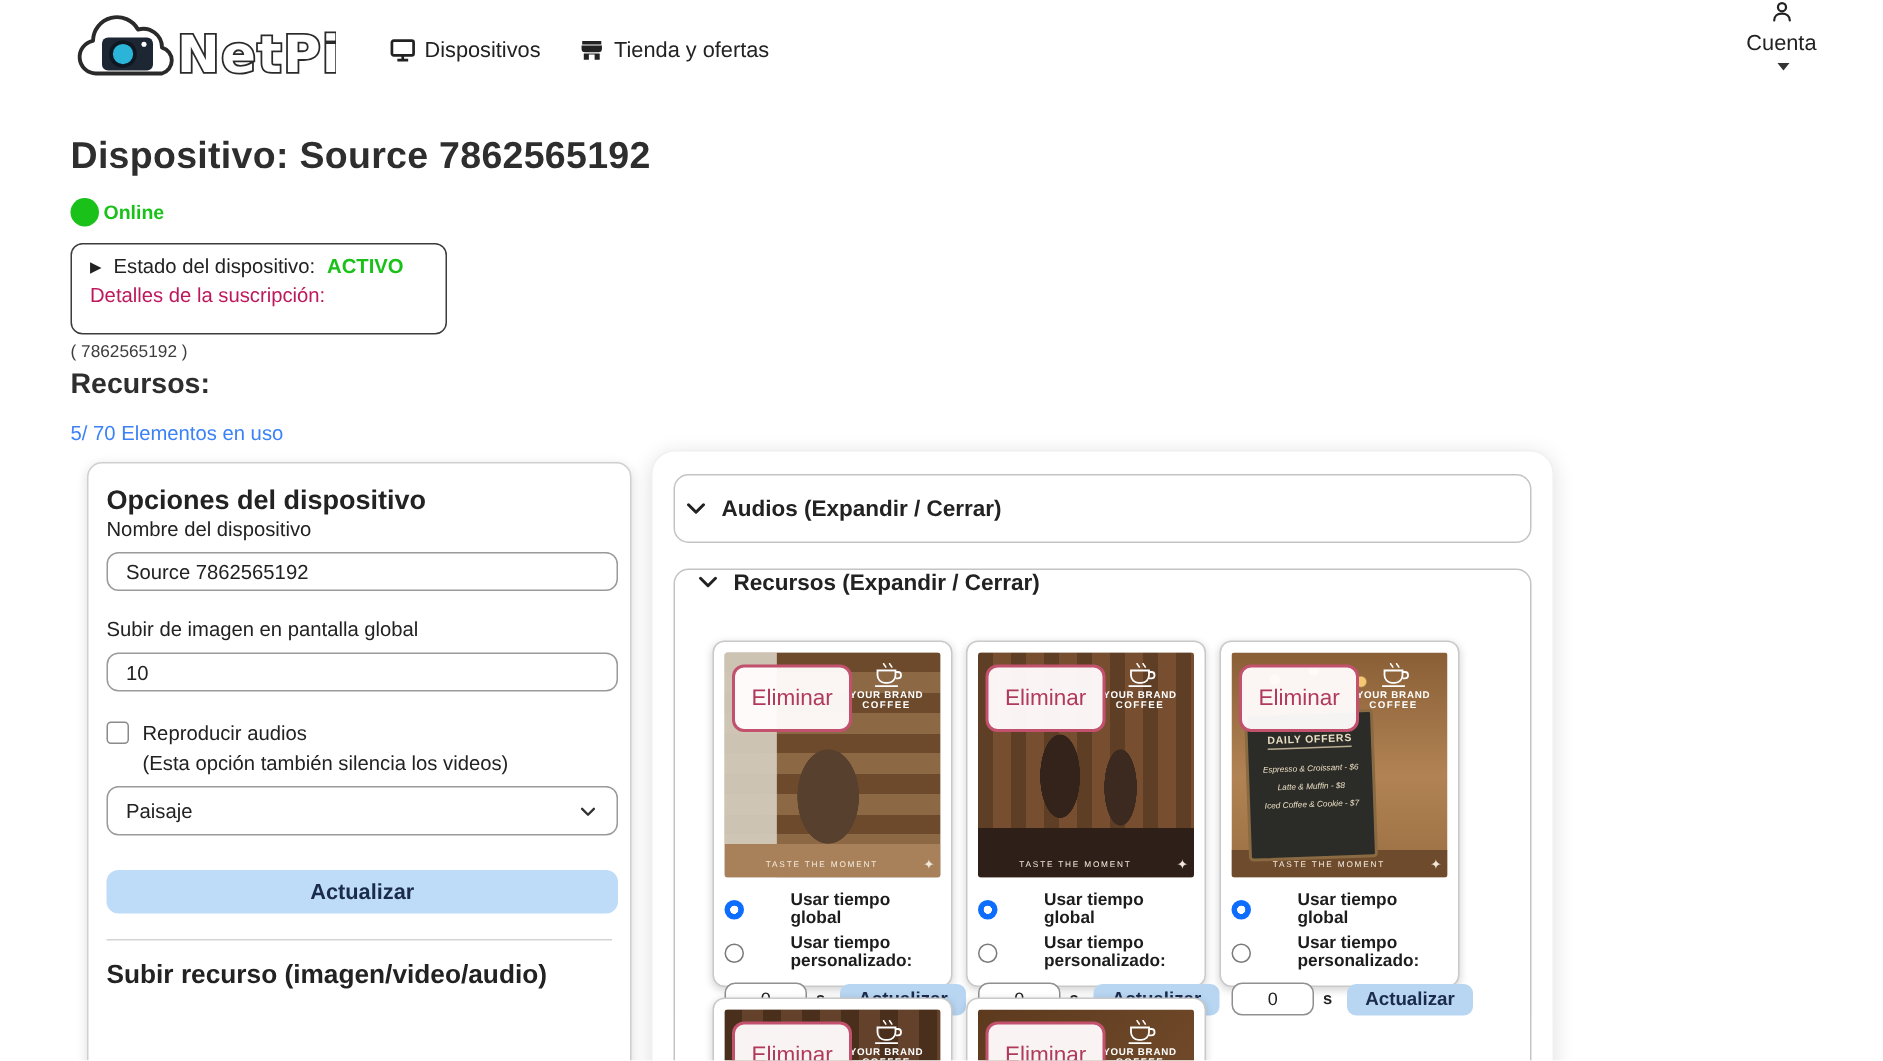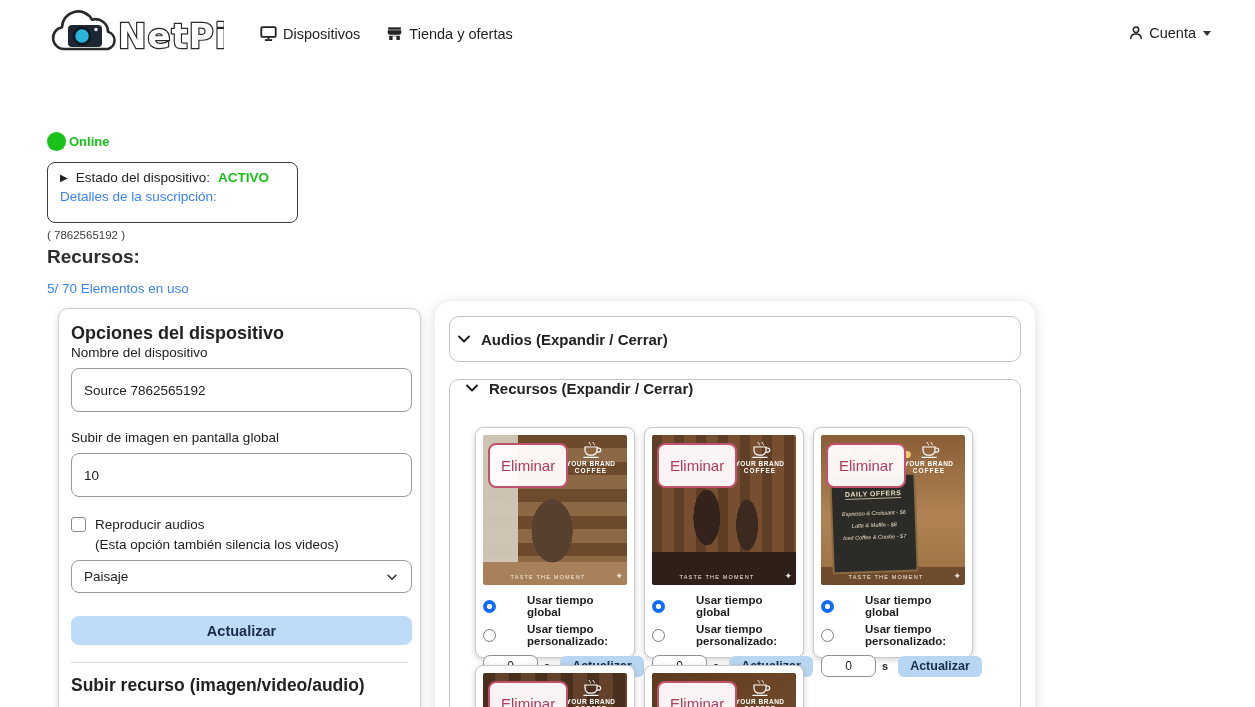--- a/index.html
+++ b/index.html
@@ -5,42 +5,42 @@
   * { margin:0; padding:0; box-sizing:border-box; }
   html,body { background:#fff; }
   body { font-family:"Liberation Sans", sans-serif; color:#2b2b2b; }
   .page { position:relative; width:1255px; height:707px; overflow:hidden; background:#fff; }
 
   
   .header { position:absolute; top:0; left:0; width:100%; height:66px; background:#fff; display:flex; align-items:center; }
   .logo { position:absolute; left:46px; top:8px; height:50px; display:flex; align-items:center; cursor:pointer; }
   .nav { position:absolute; left:260px; top:0; height:66px; display:flex; align-items:center; gap:26px; }
   .nav-item { display:flex; align-items:flex-end; gap:6px; font-size:14.5px; color:#222; cursor:pointer; }
-  .account { position:absolute; right:44px; top:0; height:66px; display:flex; align-items:center; gap:5px; font-size:14.5px; color:#222; cursor:pointer; }
+  .account { position:absolute; right:44px; top:0; height:66px; display:flex; align-items:center; gap:5px; font-size:14.5px; color:#222; cursor:pointer;flex-direction:column; }
   .caret-down { width:0; height:0; border-left:4.5px solid transparent; border-right:4.5px solid transparent; border-top:5.5px solid #333; margin-left:2px; }
 
   
   .page-title { position:absolute; left:47px; top:90px; font-size:25px; font-weight:700; color:#2e2e2e; letter-spacing:.2px; }
   .online-row { position:absolute; left:47px; top:132px; display:flex; align-items:center; gap:3px; }
   .online-dot { width:19px; height:19px; border-radius:50%; background:#19c119; }
   .online-label { font-size:13px; font-weight:700; color:#19c119; }
   .status-box { position:absolute; left:47px; top:162px; width:251px; height:61px; border:1.5px solid #3c3c3c; border-radius:8px; padding:7px 12px; background:#fff; }
   .status-line1 { display:flex; align-items:center; gap:8px; font-size:13.5px; color:#222; }
   .tri-icon { font-size:10px; color:#222; }
   .status-active { font-weight:700; color:#19c119; }
-  .status-line2 { margin-top:4px; font-size:13.5px; color:#3b82f6; }
+  .status-line2 { margin-top:4px; font-size:13.5px; color:#be185d; }
   .device-id { position:absolute; left:47px; top:229px; font-size:11.5px; color:#3d3d3d; }
   .resources-heading { position:absolute; left:47px; top:246px; font-size:19px; font-weight:700; color:#2e2e2e; }
   .usage-text { position:absolute; left:47px; top:281px; font-size:13.5px; color:#3b82f6; }
 
   
   .options-card { position:absolute; left:58px; top:308px; width:363px; height:450px; background:#fff; border:1px solid #cfcfcf; border-radius:10px; box-shadow:0 2px 8px rgba(0,0,0,.14); padding:14px 12px; }
   .options-title { font-size:18px; font-weight:600; color:#222; }
   .fld-label { margin-top:1px; font-size:13.5px; color:#222; }
-  .txt-input { margin-top:8px; width:341px; height:44px; border:1px solid #9a9a9a; border-radius:8px; padding:0 12px; font-size:13.5px; color:#222; font-family:inherit; background:#fff; }
+  .txt-input { margin-top:8px; width:341px; height:26px; border:1px solid #9a9a9a; border-radius:8px; padding:0 12px; font-size:13.5px; color:#222; font-family:inherit; background:#fff; }
   .fld-label2 { margin-top:18px; font-size:13.5px; color:#222; }
   .chk-row { margin-top:20px; display:flex; align-items:center; gap:9px; font-size:13.5px; color:#222; }
   .chk { width:15px; height:15px; border:1px solid #8a8a8a; border-radius:3px; background:#fff; cursor:pointer; }
   .chk-note { margin-top:5px; margin-left:24px; font-size:13.5px; color:#222; }
   .select-box { margin-top:8px; width:341px; height:33px; border:1px solid #9a9a9a; border-radius:8px; padding:0 12px; display:flex; align-items:center; justify-content:space-between; font-size:13.5px; color:#222; cursor:pointer; background:#fff; }
   .update-btn { margin-top:23px; width:341px; height:29px; background:#bedcf8; border:none; border-radius:8px; font-size:14.5px; font-weight:700; color:#1b2b4d; font-family:inherit; cursor:pointer; }
   .divider { margin-top:17px; border-top:1px solid #d4d4d4; }
   .upload-heading { margin-top:12px; font-size:17.5px; font-weight:700; color:#222; }
 
   
@@ -144,20 +144,21 @@
     <div class="account">
       <svg width="16" height="16" viewBox="0 0 16 16">
         <circle cx="8" cy="4.8" r="2.7" fill="none" stroke="#222" stroke-width="1.5"></circle>
         <path d="M2.8 13.6 c0-3 2.3-4.6 5.2-4.6 s5.2 1.6 5.2 4.6" fill="none" stroke="#222" stroke-width="1.5" stroke-linecap="round"></path>
       </svg>
       <span>Cuenta</span>
       <span class="caret-down"></span>
     </div>
   </div>
 
+  <h1 class="page-title">Dispositivo: Source 7862565192</h1>
   <div class="online-row">
     <span class="online-dot"></span>
     <span class="online-label">Online</span>
   </div>
 
   <div class="status-box">
     <div class="status-line1">
       <span class="tri-icon">▶</span>
       <span>Estado del dispositivo:</span>
       <span class="status-active">ACTIVO</span>

